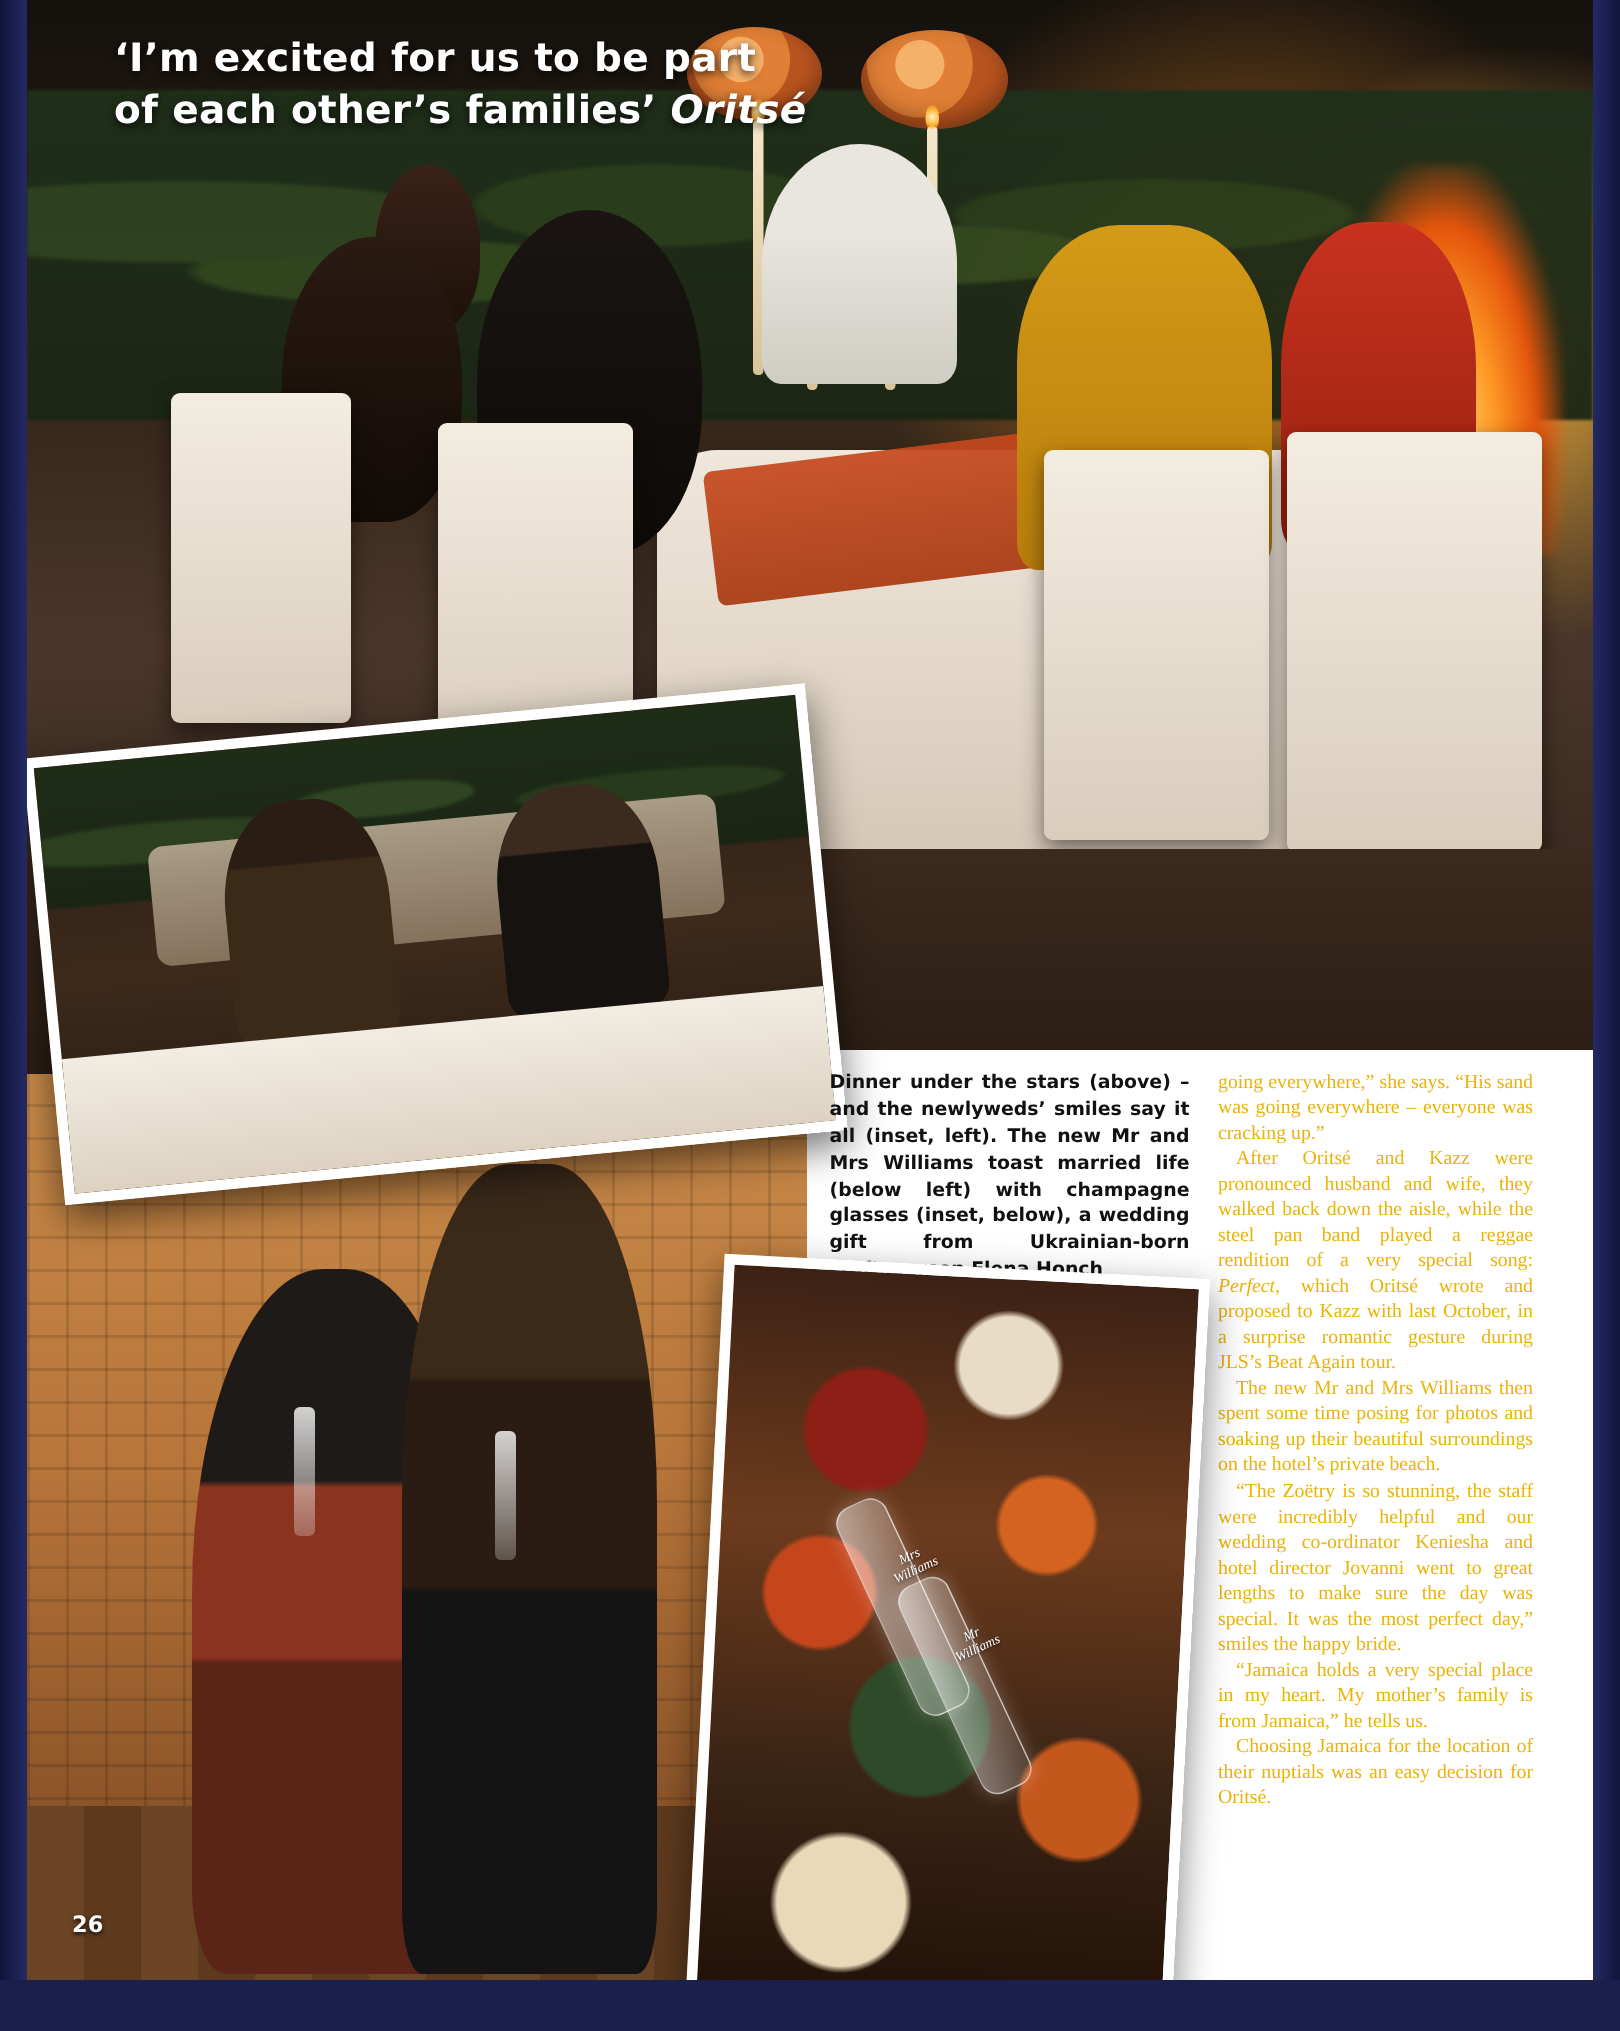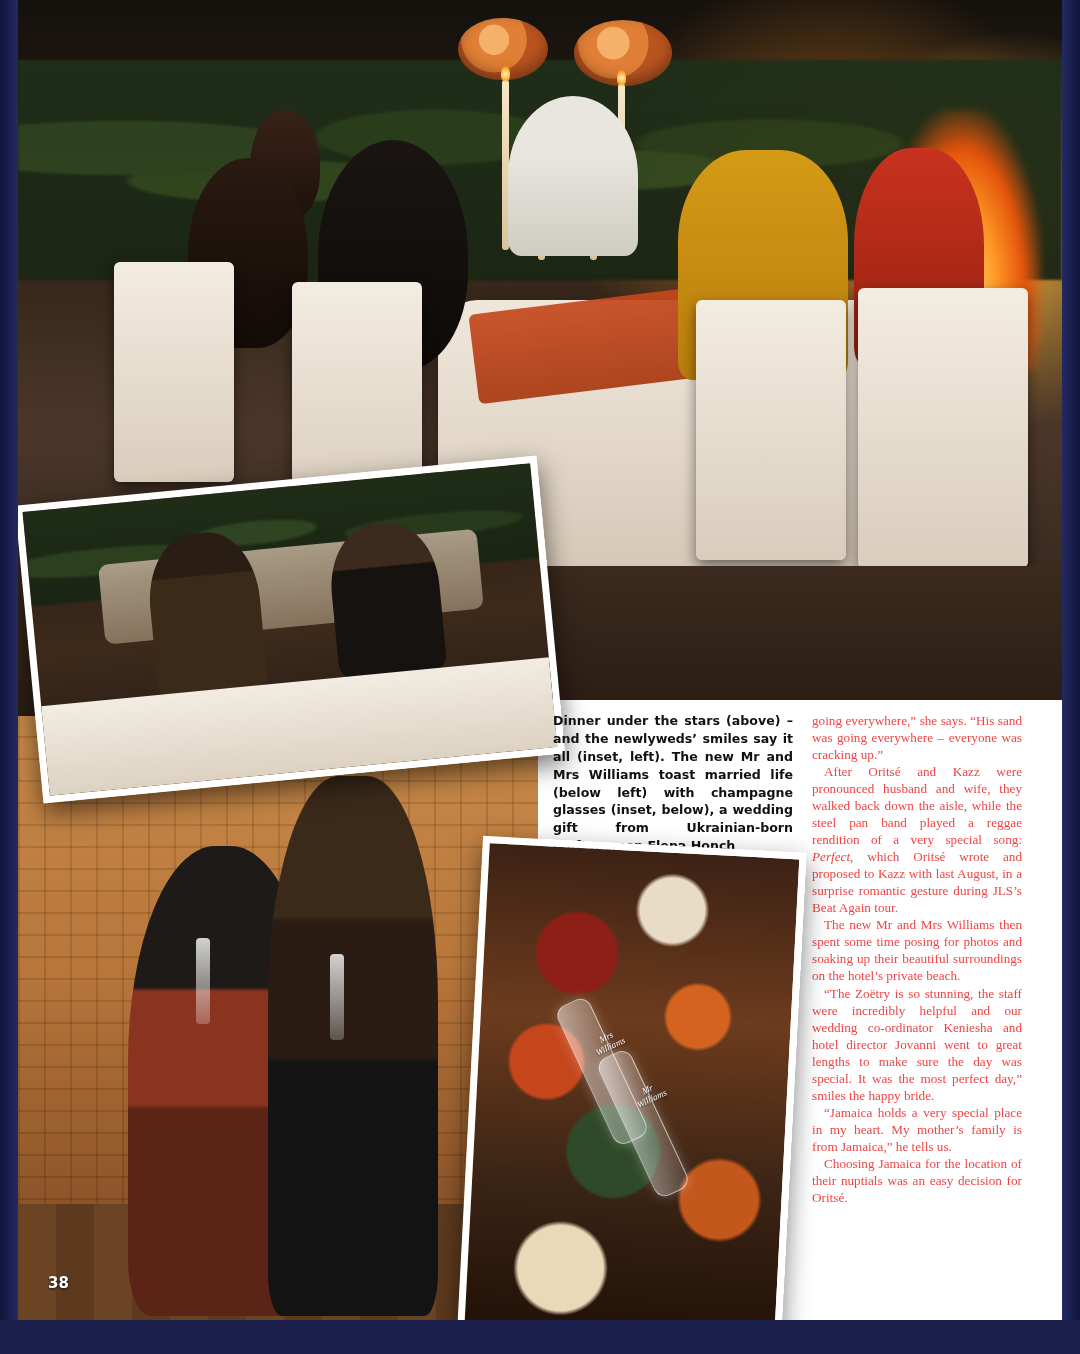--- a/index.html
+++ b/index.html
@@ -176,21 +176,21 @@
     color:#111;
     text-align:justify;
   }
 
   
   .bodycol{
     position:absolute;left:812px;top:712px;width:210px;
     font-family:"Liberation Serif", serif;
     font-size:13.2px;
     line-height:1.29;
-    color:#ef4444;
+    color:#eab308;
     text-align:justify;
     hyphens:auto;
   }
   .bodycol p{margin:0;text-indent:12px;}
   .bodycol p.first{text-indent:0;}
   .bodycol em{font-style:italic;}
 
   
   .spine-left{
     position:absolute;left:0;top:0;width:18px;height:1354px;
@@ -242,60 +242,65 @@
     <div class="person" style="left:660px;top:150px;width:170px;height:230px;background:linear-gradient(180deg,#d59a16,#b87d0c);border-radius:40% 40% 8% 8%;"></div>
     <div class="person" style="left:836px;top:148px;width:130px;height:220px;background:linear-gradient(180deg,#c8321f,#97200f);border-radius:44% 44% 10% 10%;"></div>
 
     <div class="chair" style="left:96px;top:262px;width:120px;height:220px;"></div>
     <div class="chair" style="left:274px;top:282px;width:130px;height:230px;"></div>
     <div class="chair" style="left:678px;top:300px;width:150px;height:260px;"></div>
     <div class="chair" style="left:840px;top:288px;width:170px;height:280px;"></div>
 
     <div class="floor"></div>
 
+    <div class="headline">
+      <span>‘I’m excited for us to be part</span><br>
+      <span>of each other’s families’</span>
+      <span class="name">Oritsé</span>
+    </div>
   </div>
 
   <div class="whitepanel"></div>
   <div class="bluegap"></div>
 
   <div class="mainphoto">
     <div class="floorwood"></div>
     <div class="figure" style="left:110px;top:130px;width:190px;height:470px;
                 background:linear-gradient(180deg,#1d1a18 0 30%,#8a3420 31% 55%,#5b2416 56% 100%);
                 border-radius:46% 46% 12% 12%;"></div>
     <div class="figure" style="left:250px;top:60px;width:170px;height:540px;
                 background:linear-gradient(180deg,#3b2a1a 0 26%,#2a1c12 27% 52%,#141414 53% 100%);
                 border-radius:42% 42% 8% 8%;"></div>
     <div class="figure" style="left:178px;top:222px;width:14px;height:86px;
                 background:linear-gradient(180deg,rgba(255,255,255,.8),rgba(255,255,255,.25));
                 border-radius:4px;"></div>
     <div class="figure" style="left:312px;top:238px;width:14px;height:86px;
                 background:linear-gradient(180deg,rgba(255,255,255,.8),rgba(255,255,255,.25));
                 border-radius:4px;"></div>
-    <div class="pagenum">38</div>
+    <div class="pagenum">26</div>
   </div>
 
   <div class="inset1">
     <div class="i-hedge"></div>
     <div class="i-back"></div>
     <div class="person" style="position:absolute;left:118px;top:38px;width:110px;height:160px;background:linear-gradient(180deg,#2a1d14 0 26%,#3c2a18 27% 100%);border-radius:44% 44% 10% 10%;"></div>
     <div class="person" style="position:absolute;left:300px;top:46px;width:108px;height:150px;background:linear-gradient(180deg,#3b2a1d 0 28%,#161210 29% 100%);border-radius:44% 44% 10% 10%;"></div>
     <div class="flowers" style="position:absolute;left:300px;top:128px;width:110px;height:72px;"></div>
     <div class="candle" style="left:60px;top:40px;height:170px;"></div>
     <div class="candle" style="left:98px;top:70px;height:150px;"></div>
     <div class="candle" style="left:188px;top:56px;height:170px;"></div>
 
     <div class="i-table"></div>
   </div>
 
   <div class="caption">Dinner under the stars (above) – and the newlyweds’ smiles say it all (inset, left). The new Mr and Mrs Williams toast married life (below left) with champagne glasses (inset, below), a wedding gift from Ukrainian-born craftsperson Elena Honch</div>
 
   <div class="bodycol">
     <p class="first">going everywhere,” she says. “His sand was going everywhere – everyone was cracking up.”</p>
-    <p><span>After Oritsé and Kazz were pronounced husband and wife, they walked back down the aisle, while the steel pan band played a reggae rendition of a very special song: </span><em>Perfect</em><span>, which Oritsé wrote and proposed to Kazz with last August, in a surprise romantic gesture during JLS’s Beat Again tour.</span></p>
+    <p><span>After Oritsé and Kazz were pronounced husband and wife, they walked back down the aisle, while the steel pan band played a reggae rendition of a very special song: </span><em>Perfect</em><span>, which Oritsé wrote and proposed to Kazz with last October, in a surprise romantic gesture during JLS’s Beat Again tour.</span></p>
     <p>The new Mr and Mrs Williams then spent some time posing for photos and soaking up their beautiful surroundings on the hotel’s private beach.</p>
     <p>“The Zoëtry is so stunning, the staff were incredibly helpful and our wedding co-ordinator Keniesha and hotel director Jovanni went to great lengths to make sure the day was special. It was the most perfect day,” smiles the happy bride.</p>
     <p>“Jamaica holds a very special place in my heart. My mother’s family is from Jamaica,” he tells us.</p>
     <p>Choosing Jamaica for the location of their nuptials was an easy decision for Oritsé.</p>
   </div>
 
   <div class="inset2">
     <div class="flute" style="left:106px;top:146px;width:34px;height:150px;"></div>
     <div class="flute" style="left:150px;top:196px;width:34px;height:150px;"></div>
     <div class="fluteletter" style="left:112px;top:182px;width:34px;white-space:pre;">Mrs

